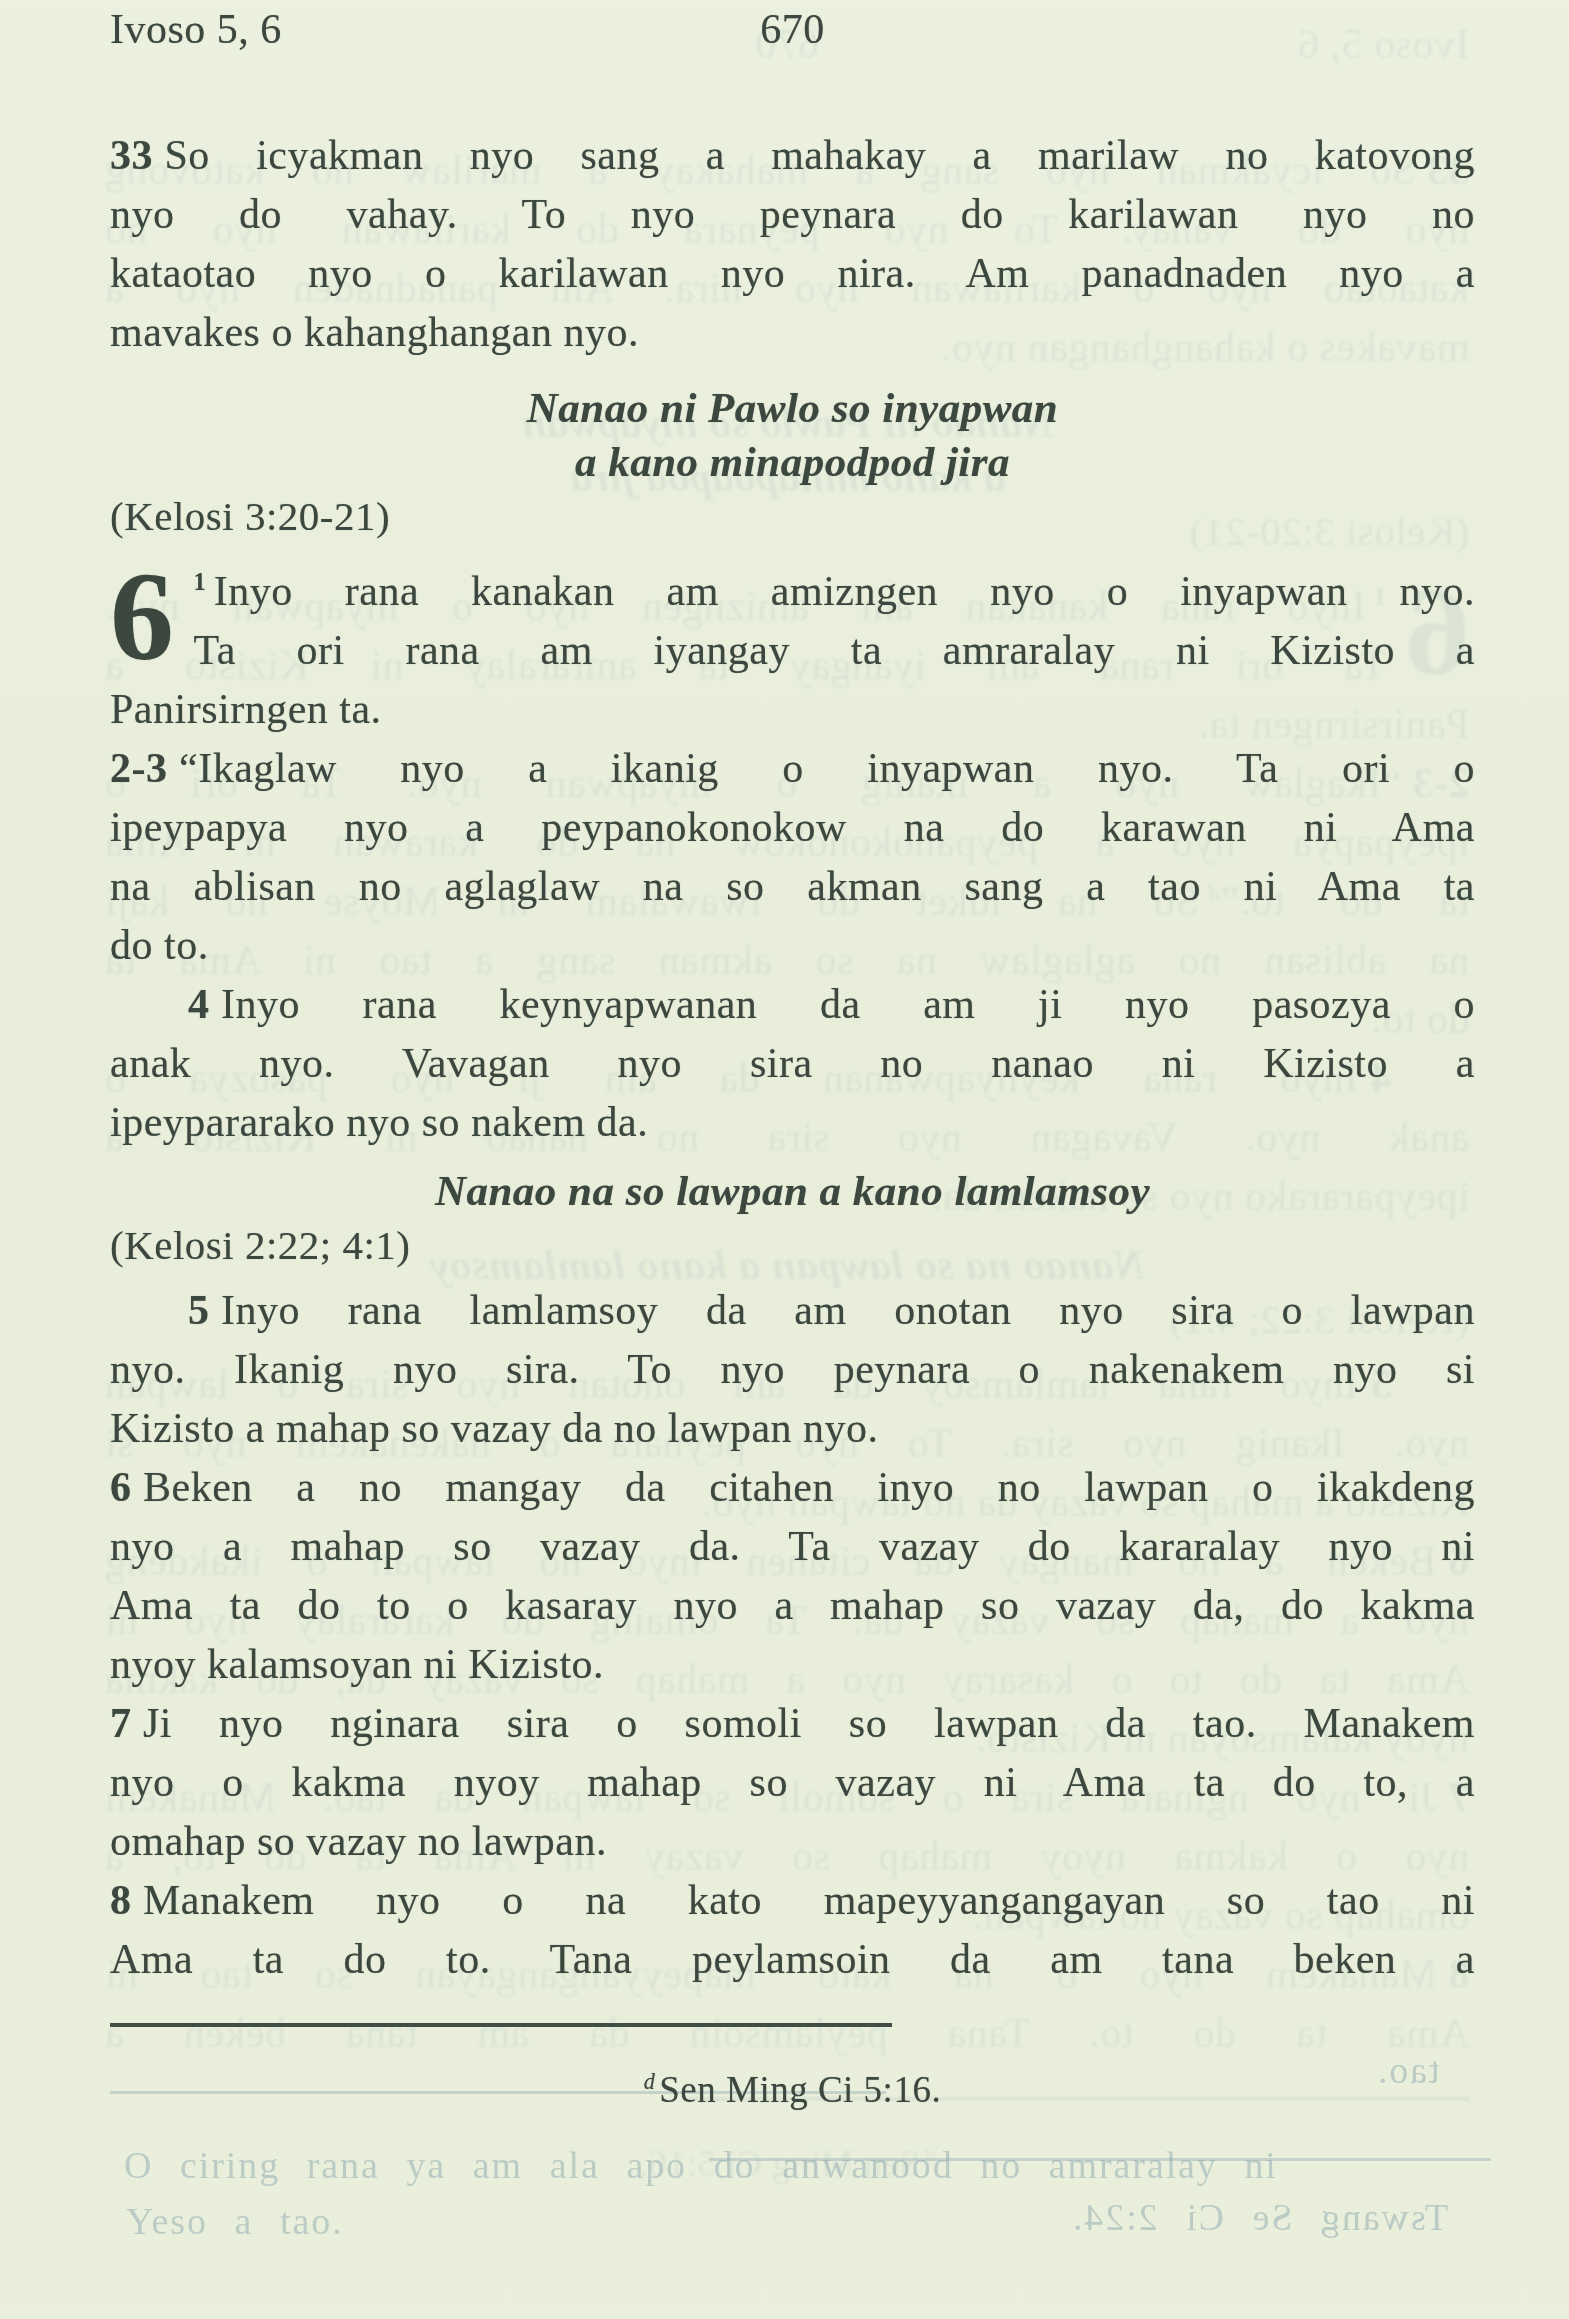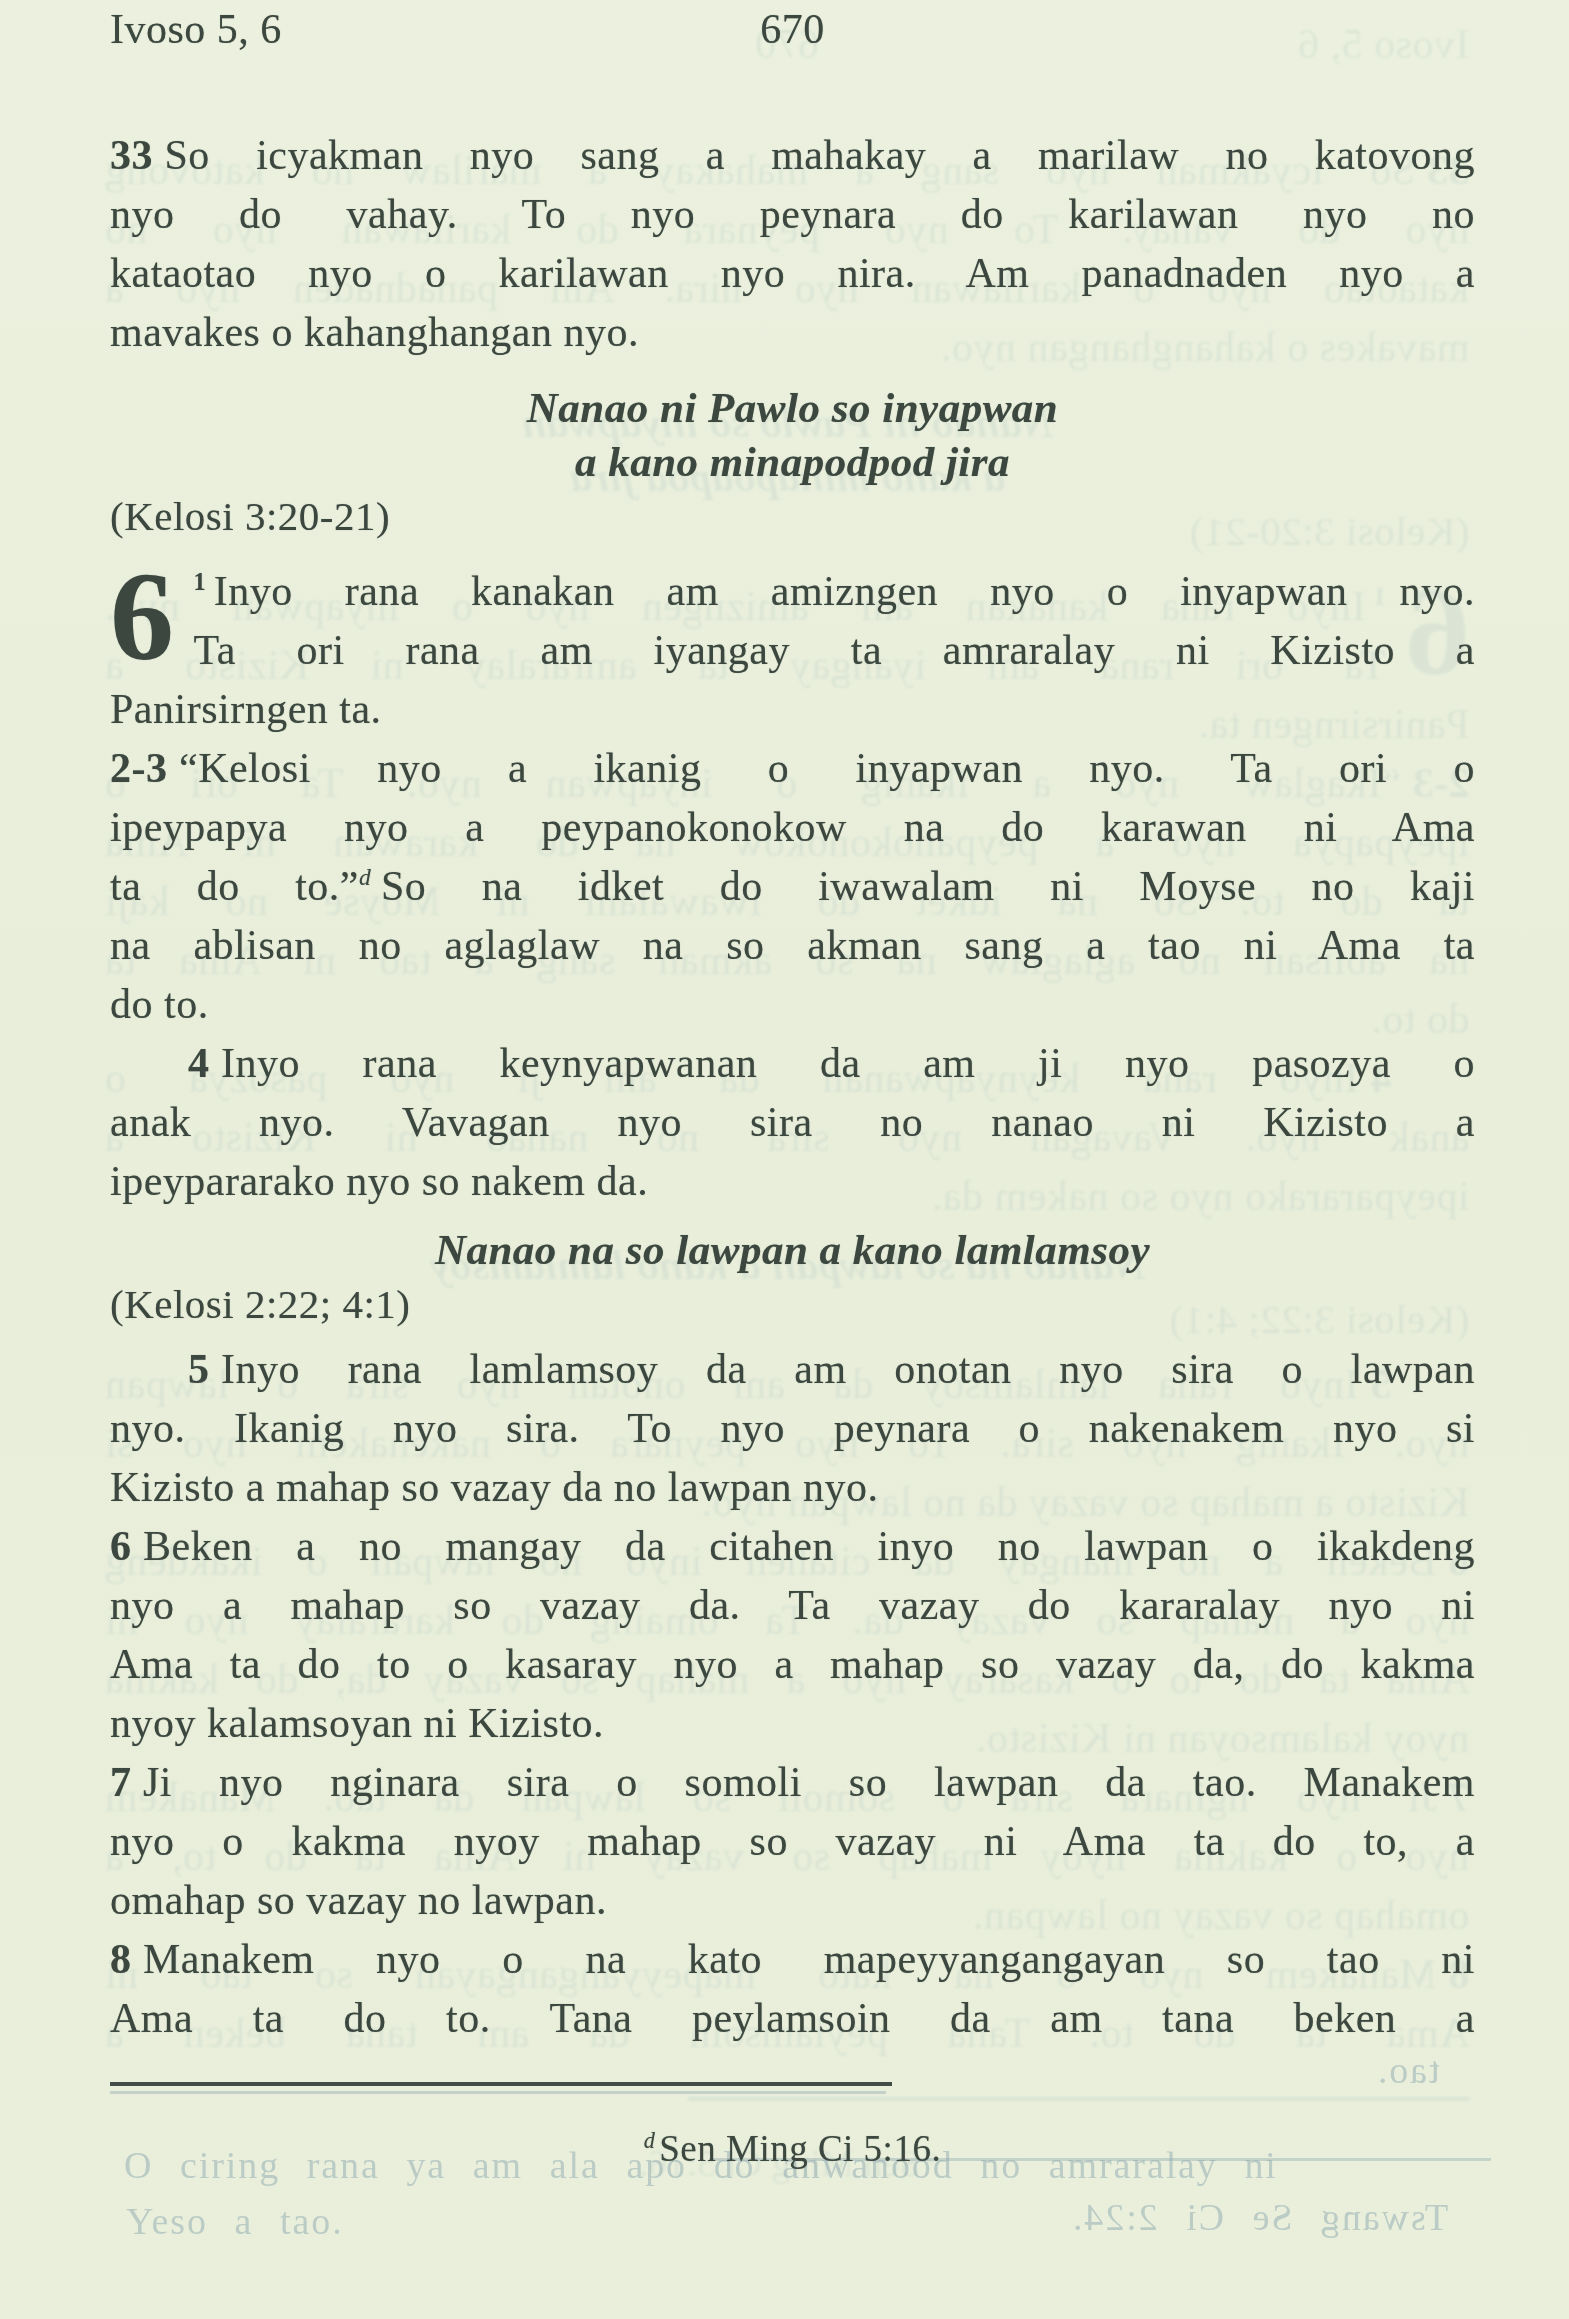--- a/index.html
+++ b/index.html
@@ -237,26 +237,23 @@
       <span class="dropcap">6</span>
       <div class="jline">
         <sup class="vsup">1</sup><span>Inyo rana kanakan am amizngen nyo o inyapwan nyo.</span>
       </div>
       <div class="jline">Ta ori rana am iyangay ta amraralay ni Kizisto a</div>
       <div class="jline last">Panirsirngen ta.</div>
     </div>
 
     <div class="para">
       <div class="jline">
-        <b class="vnum">2-3</b><span>“Kelosi nyo a ikanig o inyapwan nyo. Ta ori o</span>
+        <b class="vnum">2-3</b><span>“Ikaglaw nyo a ikanig o inyapwan nyo. Ta ori o</span>
       </div>
       <div class="jline">ipeypapya nyo a peypanokonokow na do karawan ni Ama</div>
-      <div class="jline">
-        <span>ta do to.”</span><sup class="note-sup">d</sup><span class="seg2">So na idket do iwawalam ni Moyse no kaji</span>
-      </div>
       <div class="jline">na ablisan no aglaglaw na so akman sang a tao ni Ama ta</div>
       <div class="jline last">do to.</div>
     </div>
 
     <div class="para">
       <div class="jline indent">
         <b class="vnum">4</b><span>Inyo rana keynyapwanan da am ji nyo pasozya o</span>
       </div>
       <div class="jline">anak nyo. Vavagan nyo sira no nanao ni Kizisto a</div>
       <div class="jline last">ipeypararako nyo so nakem da.</div>

